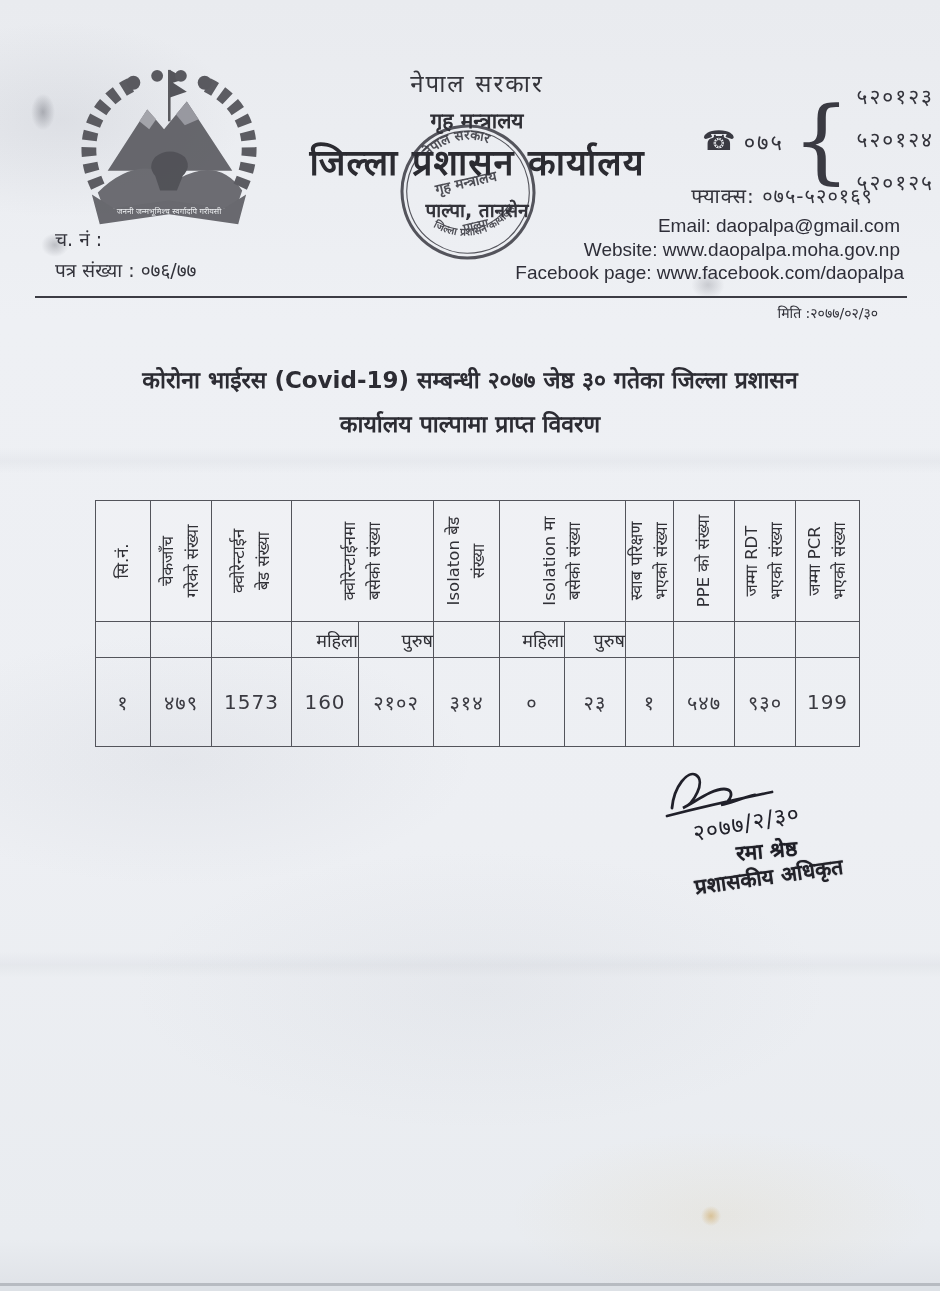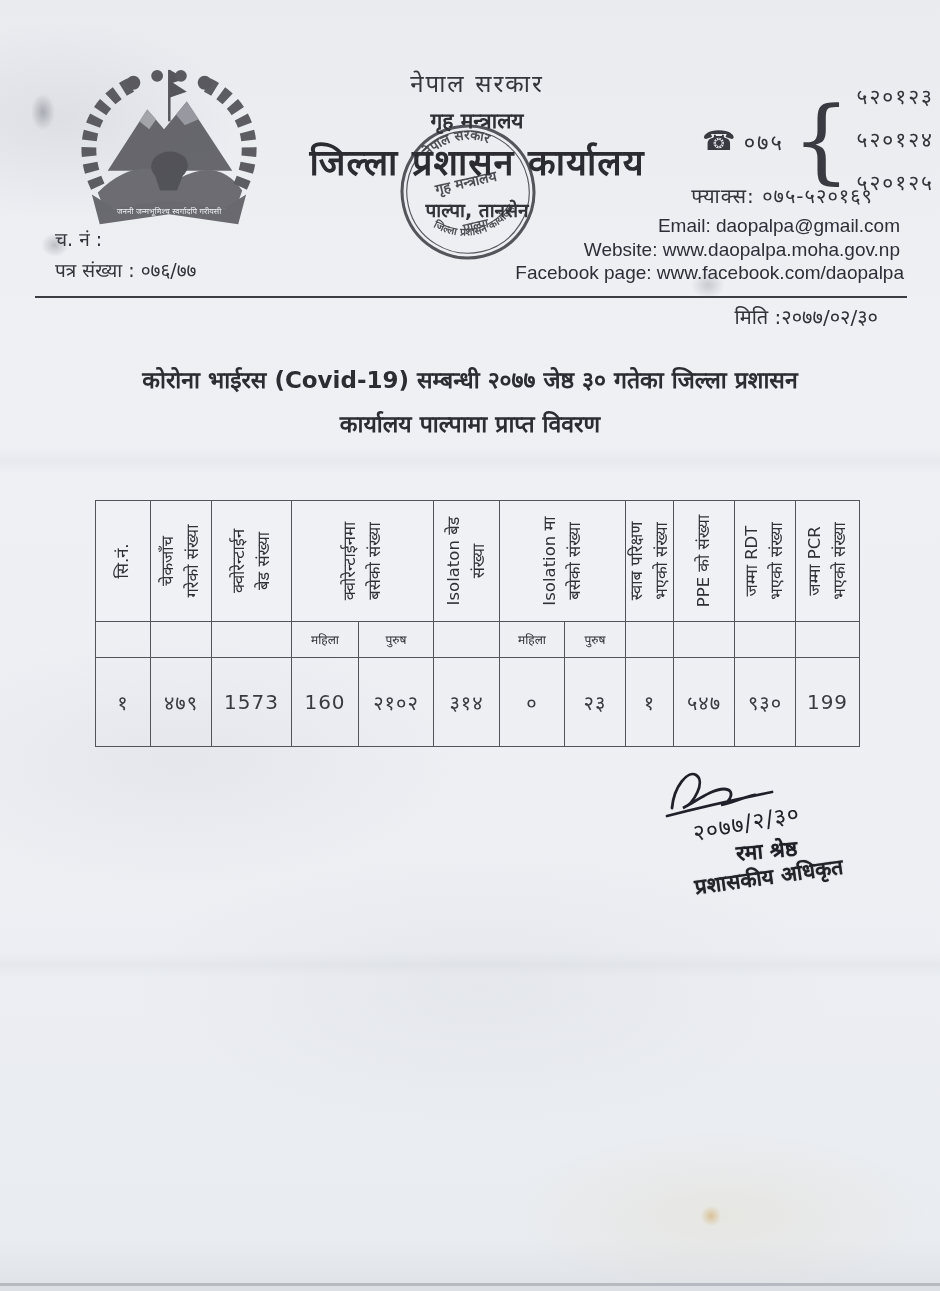--- a/index.html
+++ b/index.html
@@ -32,32 +32,32 @@
   .brace{font-size:92px;font-weight:200;color:#3a3a42;margin:0 6px 0 8px;line-height:1;font-family:"DejaVu Serif",serif;}
   .phone-list span{display:block;font-size:21px;letter-spacing:2px;line-height:2.05;color:#33333b;}
   .fax{position:absolute;right:67px;top:182px;font-size:20px;letter-spacing:1px;color:#33333b;}
   .latin{font-family:Liberation Sans, sans-serif;color:#2e2e38;}
   .email{position:absolute;right:40px;top:215px;font-size:19px;}
   .website{position:absolute;right:40px;top:239px;font-size:19px;}
   .facebook{position:absolute;right:36px;top:262px;font-size:19px;}
   .chano{position:absolute;left:55px;top:226px;font-size:19px;color:#33333b;}
   .patra{position:absolute;left:55px;top:257px;font-size:19px;color:#33333b;}
   .hr-line{position:absolute;left:35px;top:296px;width:872px;height:2px;background:#3c3c44;}
-  .miti{position:absolute;right:62px;top:303px;font-size:20px;color:#32323a;}
+  .miti{position:absolute;right:62px;top:303px;font-size:14px;color:#32323a;}
   
   .title{position:absolute;left:0;top:358px;width:100%;text-align:center;
     font-size:23px;font-weight:bold;color:#2c2c33;line-height:44px;}
   
   table.rpt{position:absolute;left:95px;top:500px;width:764px;border-collapse:collapse;table-layout:fixed;}
   table.rpt th,table.rpt td{border:1.6px solid #53545b;padding:0;}
   th.vth{height:120px;position:relative;font-weight:normal;background:rgba(255,255,255,.12);}
   th.vth .rot{position:absolute;top:50%;left:50%;transform:translate(-50%,-50%) rotate(-90deg);
     width:118px;text-align:center;font-size:16.5px;line-height:1.5;white-space:nowrap;color:#303036;}
   th.vth .rot span{display:block;}
-  tr.subrow td{height:35px;text-align:center;font-size:12px;color:#303036;}
+  tr.subrow td{height:35px;text-align:right;font-size:18px;color:#303036;}
   tr.datarow td{height:88px;text-align:center;font-size:20px;color:#3a3a41;letter-spacing:1px;}
   
   .sig-svg{position:absolute;left:652px;top:760px;width:156px;height:68px;}
   .sig-date{position:absolute;left:692px;top:806px;transform:rotate(-11deg);font-size:23px;color:#23232c;letter-spacing:1px;}
   .sig-name{position:absolute;left:736px;top:836px;transform:rotate(-5deg);font-size:21px;font-weight:bold;color:#1e1e26;
     text-shadow:0 0 1px rgba(30,30,38,.6);}
   .sig-role{position:absolute;left:694px;top:862px;transform:rotate(-8deg);font-size:21px;font-weight:bold;color:#222229;
     text-shadow:0 0 1px rgba(30,30,38,.5);}
   .smudge{position:absolute;border-radius:50%;}
 </style>

